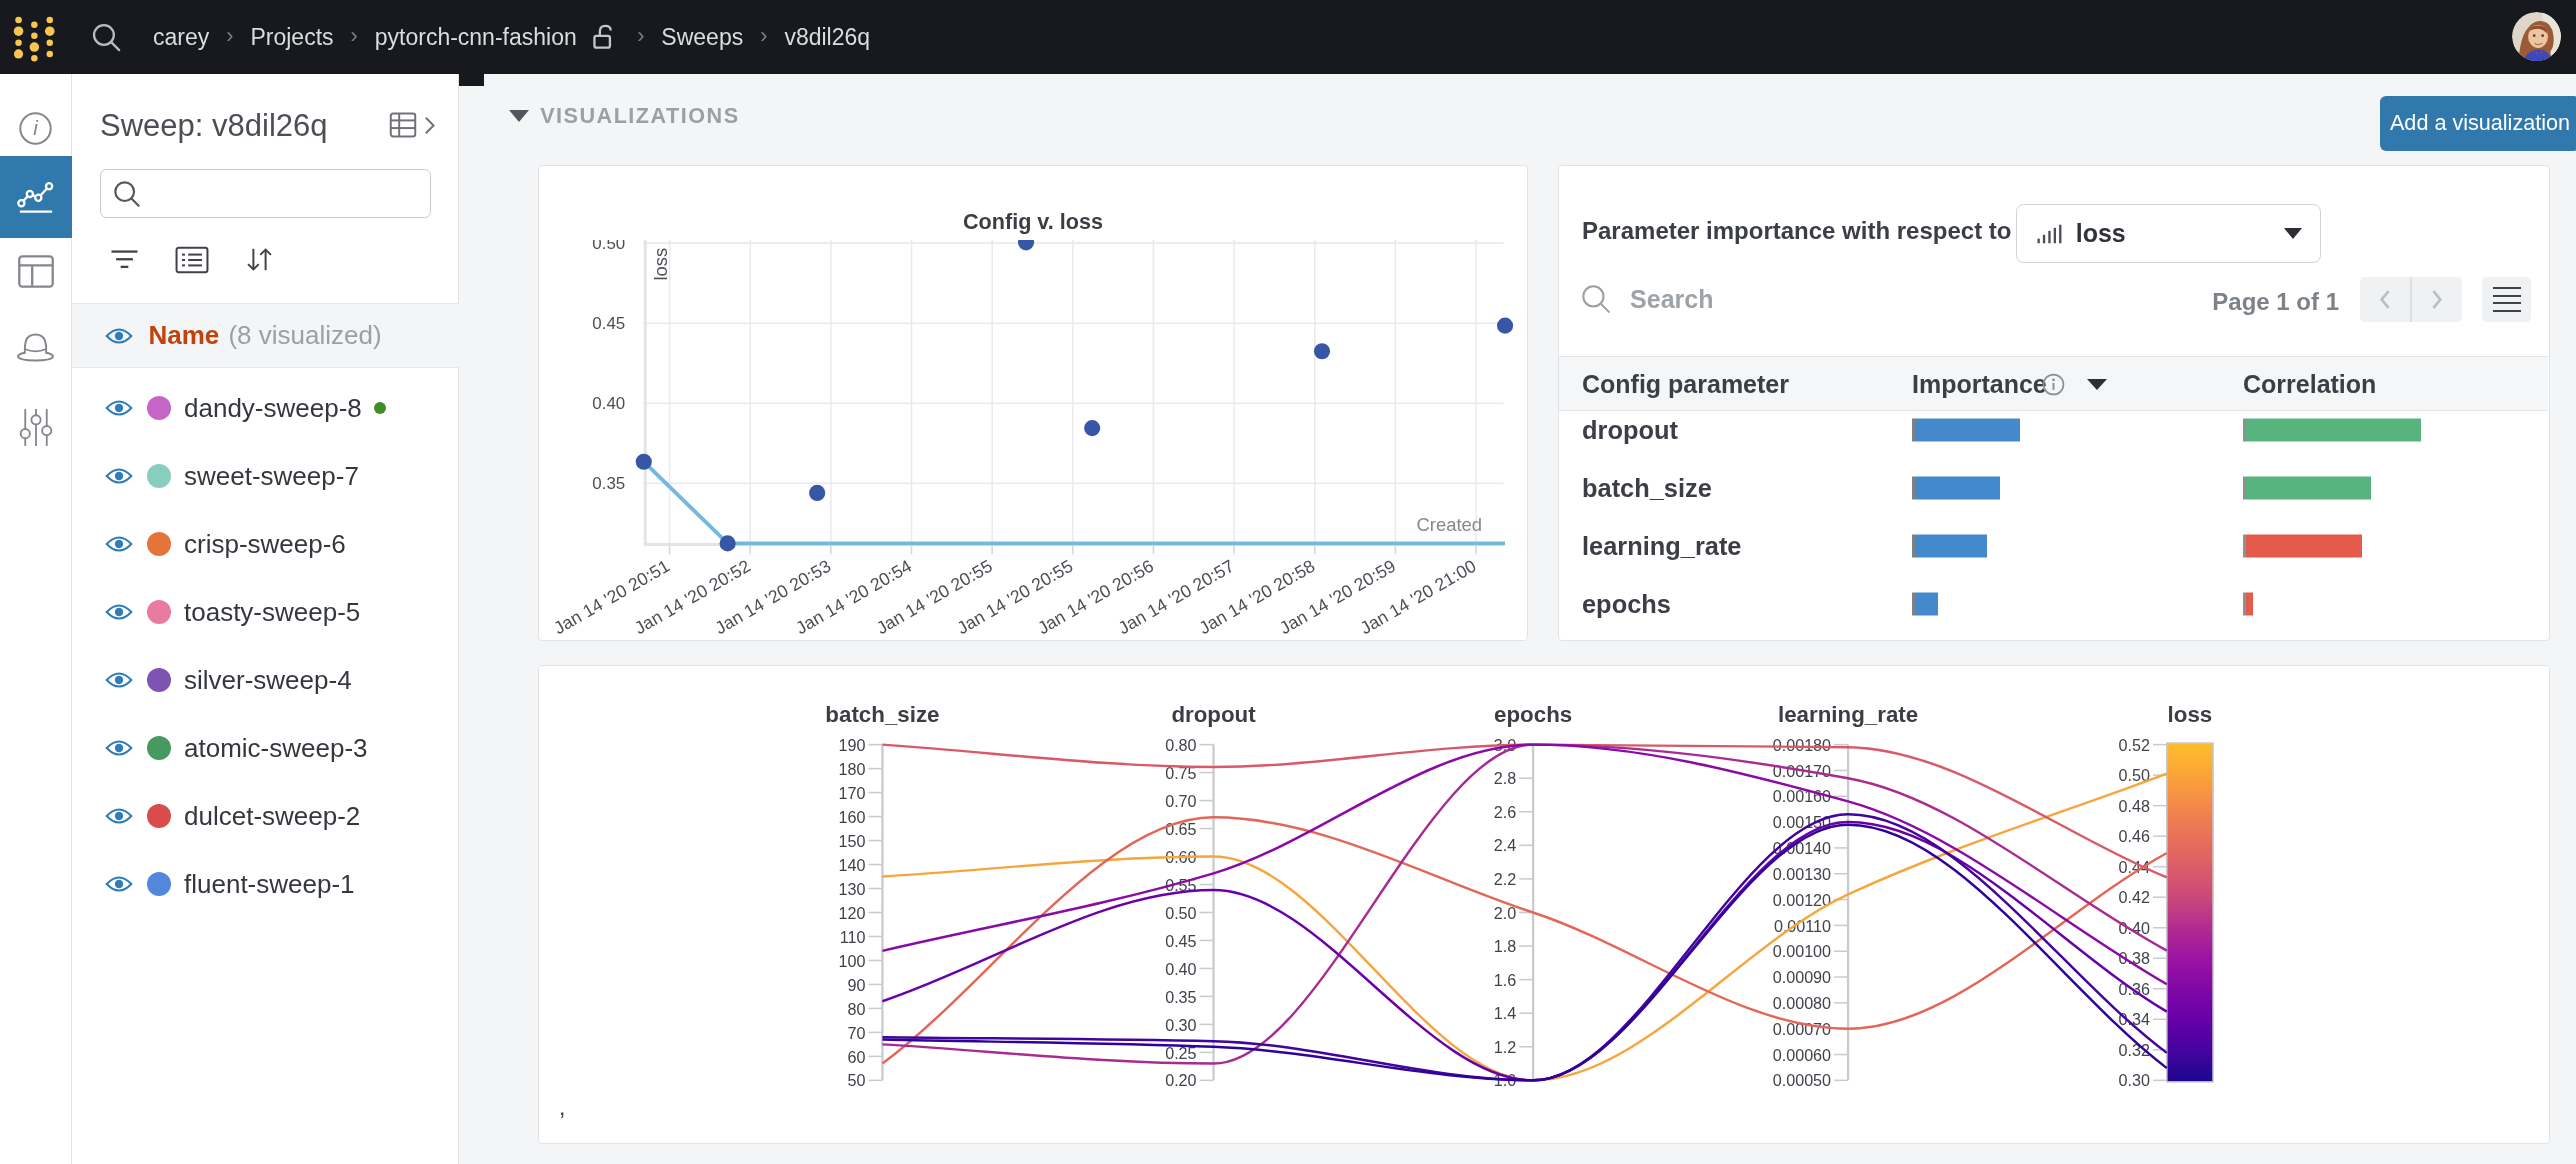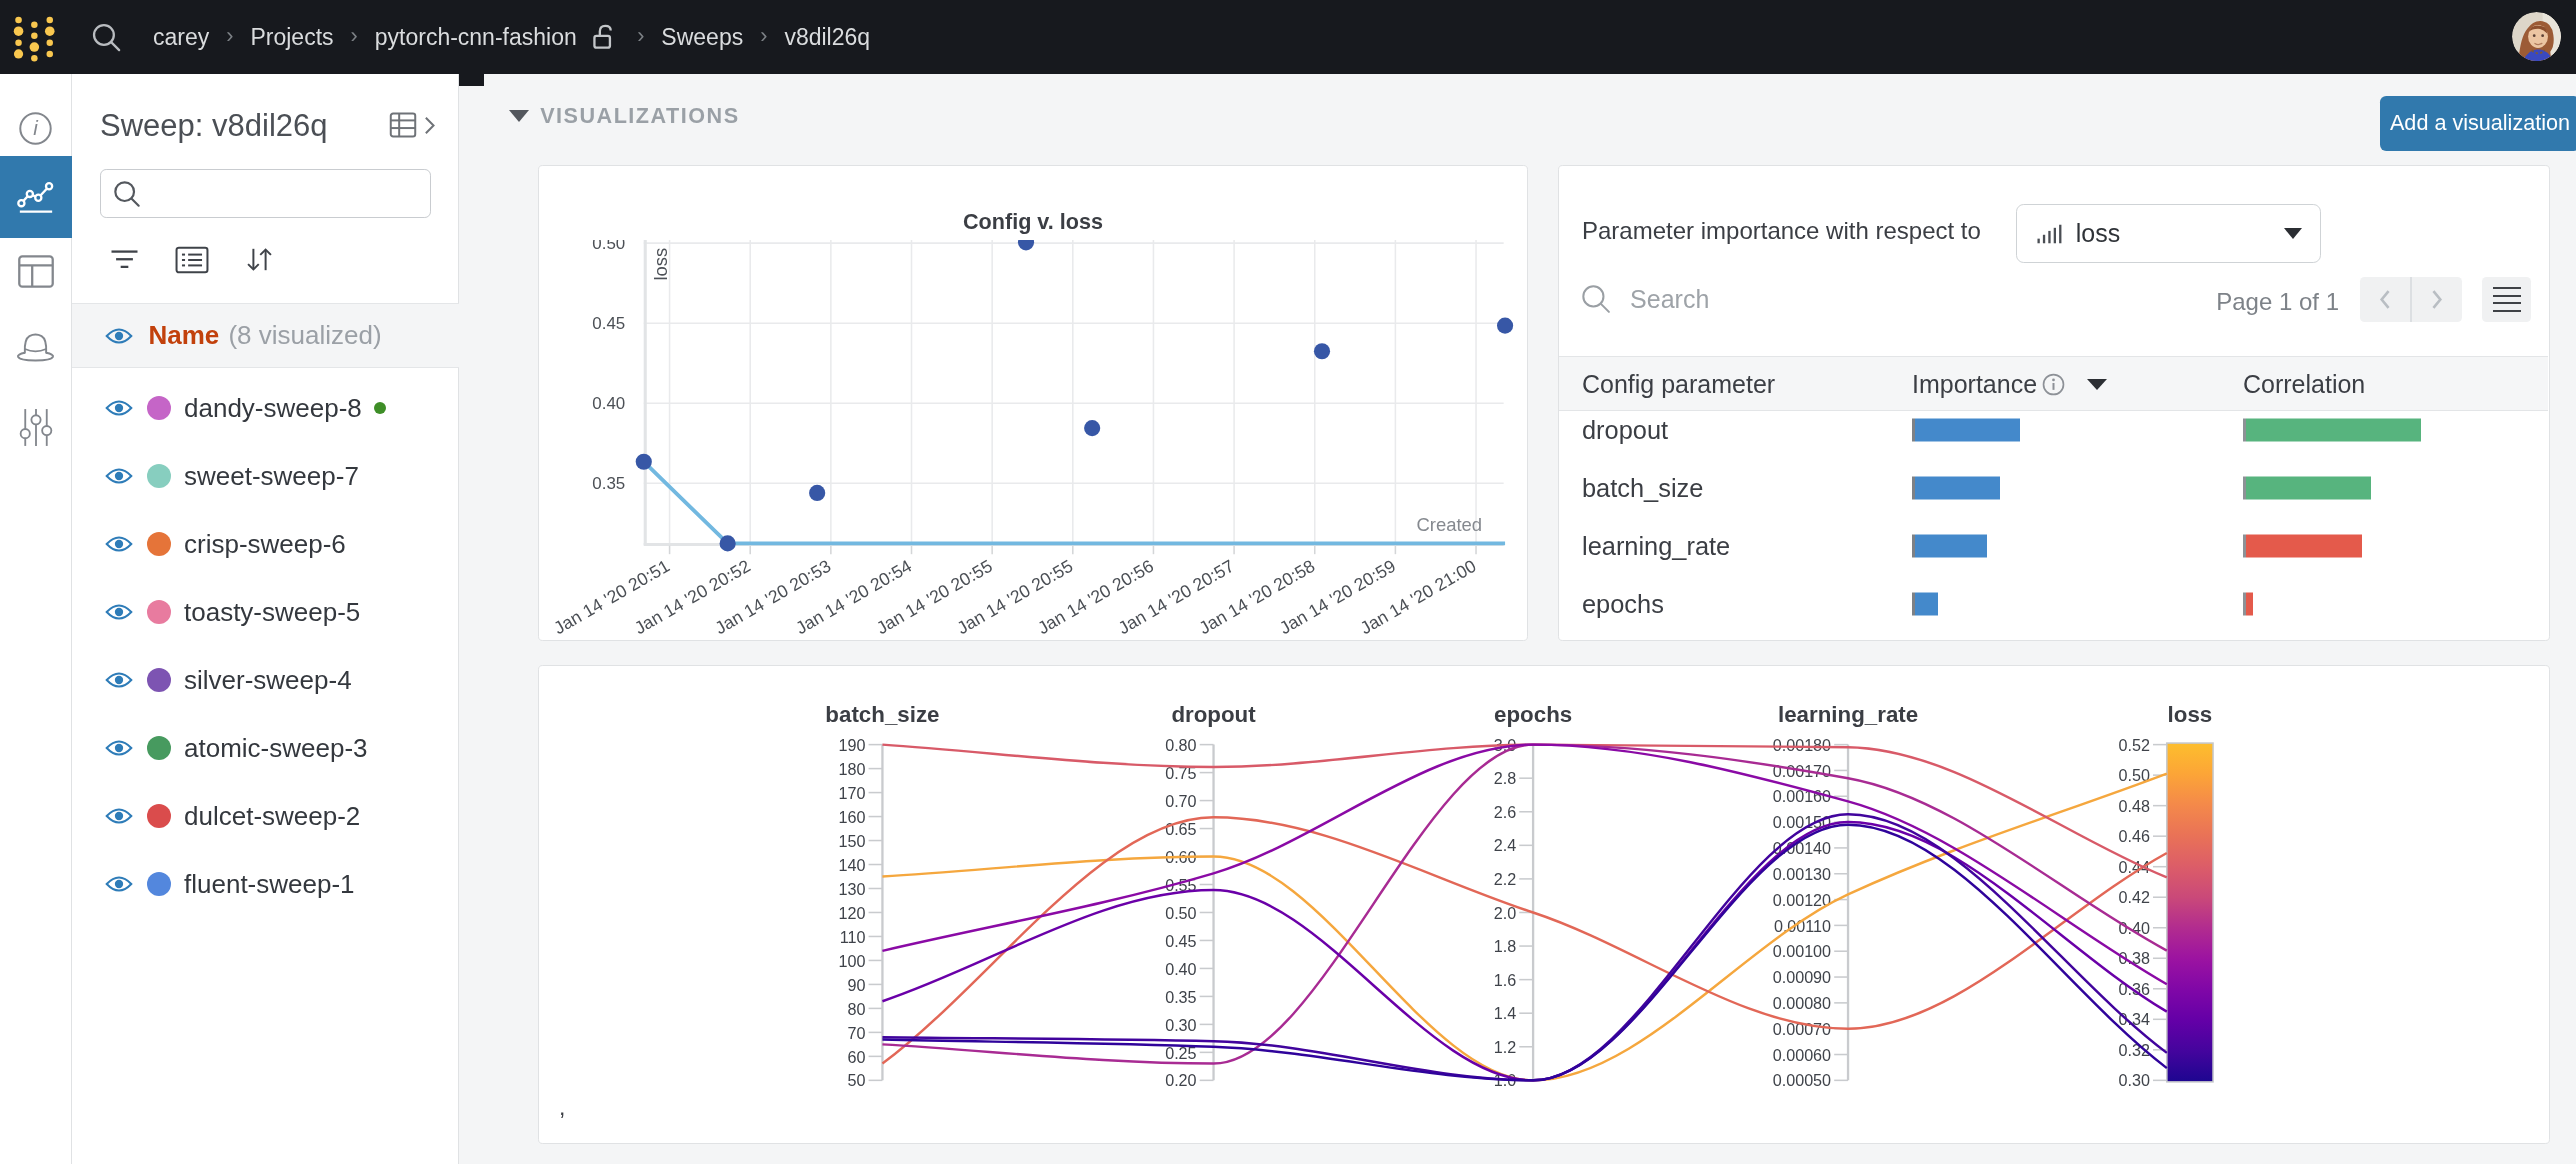--- a/index.html
+++ b/index.html
@@ -39,21 +39,21 @@
 
   
   .main { position:absolute; left:460px; top:74px; width:2116px; height:1090px; background:#f4f5f6;margin-left:24px; }
   .vis-header { position:absolute; left:25.4px; top:29px; display:flex; align-items:center; }
   .vis-tri { width:0; height:0; border-left:10px solid transparent; border-right:10px solid transparent; border-top:12.3px solid #53575d; }
   .vis-label { font-size:21.6px; font-weight:600; letter-spacing:1.5px; color:#9aa0a6; margin-left:10.8px; }
   .add-btn { position:absolute; left:1896px; top:21.6px; width:200px; height:55px; background:#3179ad; border-radius:6.2px; color:#fff; font-size:21.6px; display:flex; align-items:center; justify-content:center; border:none; white-space:nowrap; }
 
   .card { position:absolute; background:#fff; border:1.5px solid #e0e2e4; border-radius:4.6px; }
   #card-scatter  { left:54px;   top:91px; width:990px; height:476px; }
-  #card-imp      { left:1074px; top:91px; width:992px; height:476px; }
+  #card-imp      { left:1074px; top:91px; width:992px; height:476px;font-weight:bold; }
   #card-parallel { left:54px;   top:591px; width:2012px; height:479px; }
 
   .chart-title { position:absolute; width:100%; text-align:center; font-size:25.4px; font-weight:700; color:#3b3e44; }
   #card-scatter .chart-title { top:43px; font-size:21.6px; }
   svg { display:block; }
   svg text { font-family:"Liberation Sans","DejaVu Sans",sans-serif; }
 
   
   .imp-title { position:absolute; left:23px; top:51px; font-size:24px; color:#3b3e44; }
   .imp-dd { position:absolute; left:457px; top:38px; width:305px; height:59px; border:1.5px solid #cfd3d6; border-radius:7.7px; background:#fff; display:flex; align-items:center; }

